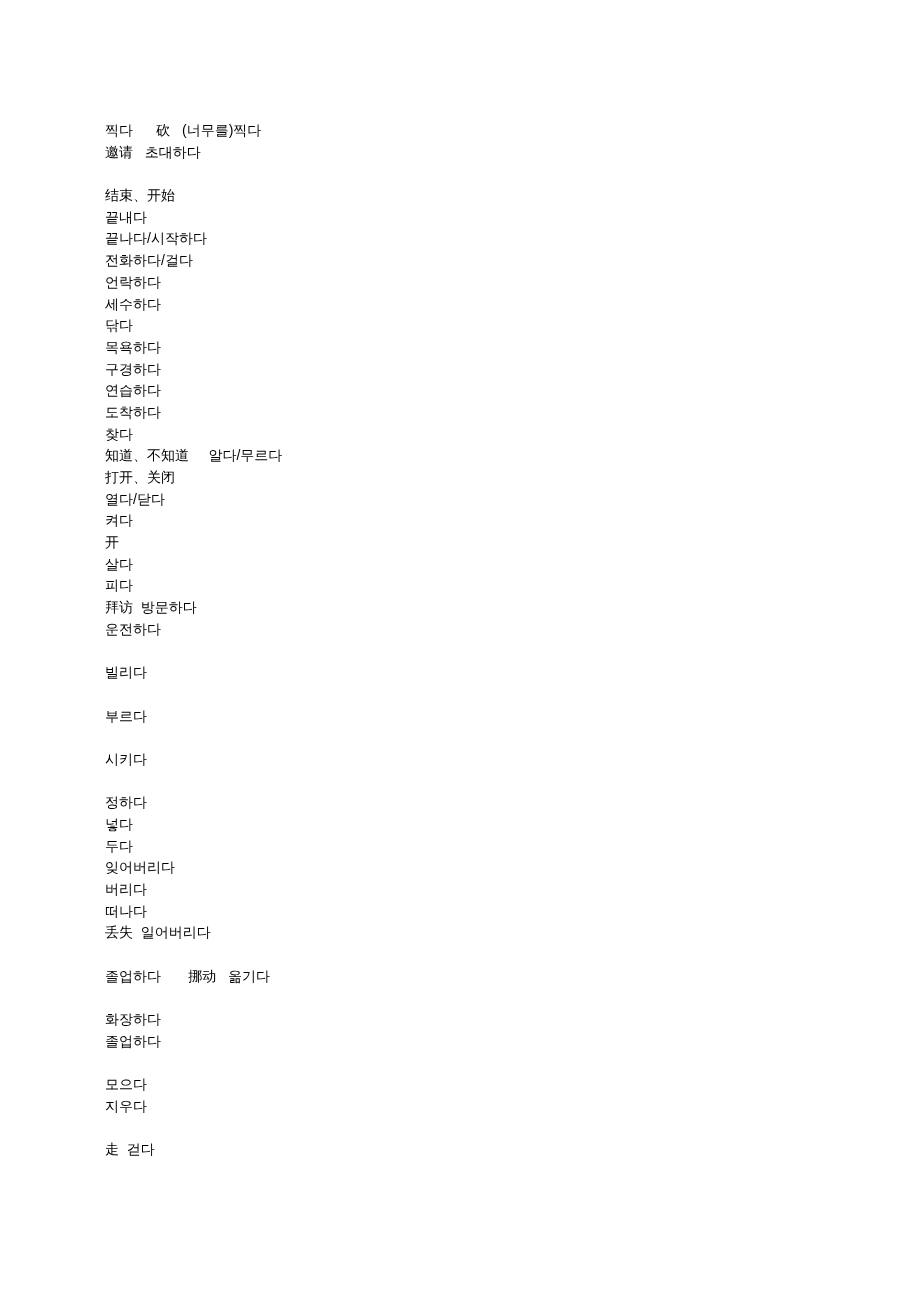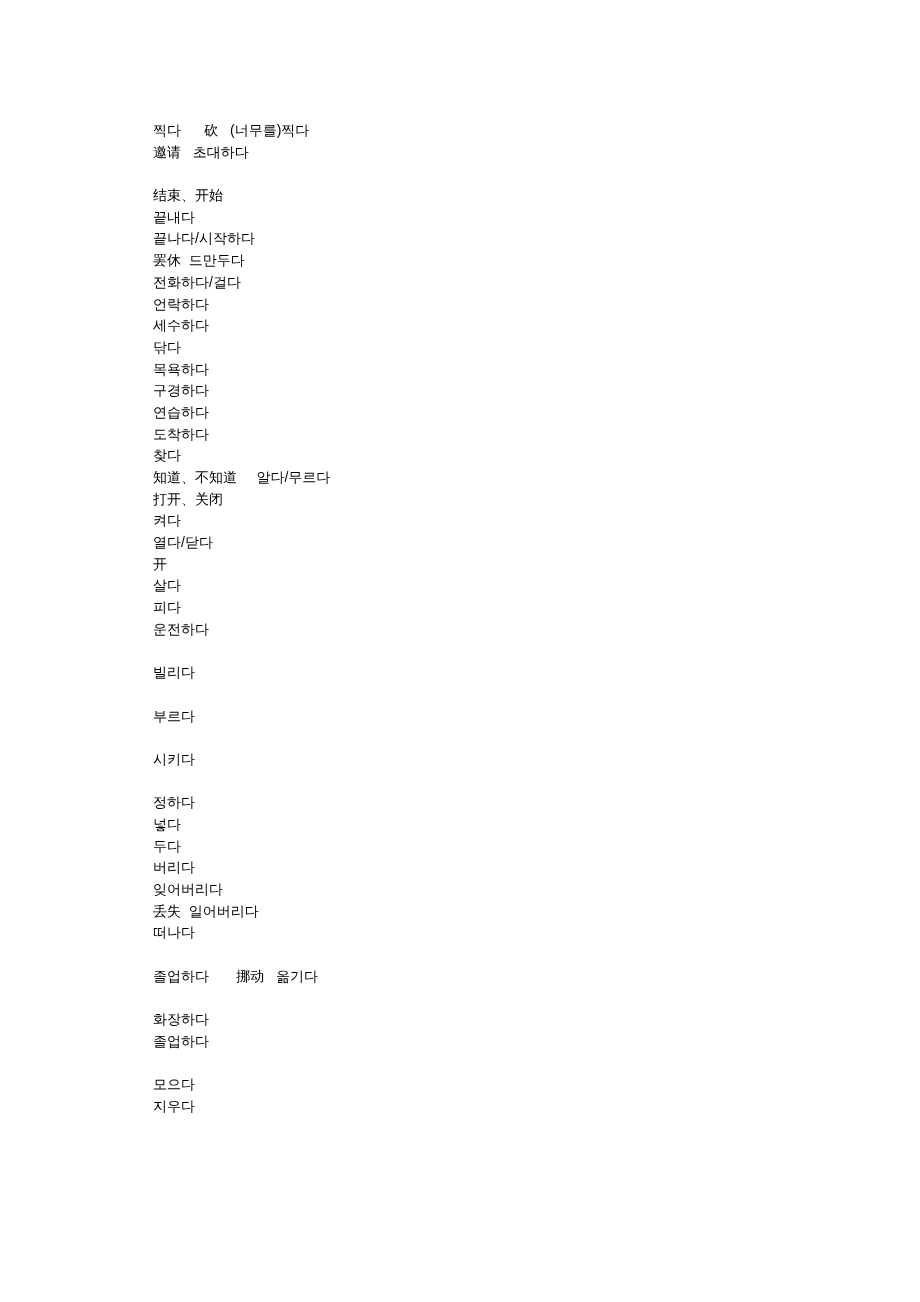--- a/index.html
+++ b/index.html
@@ -8,67 +8,67 @@
       background: #fff;
       font-family: "Malgun Gothic", "Microsoft YaHei", "SimSun", sans-serif;
       font-size: 14px;
       color: #000;
       padding: 120px 105px 60px 105px;
       line-height: 1.55;
     }
     .line {
       white-space: pre;
       min-height: 1.55em;
-      margin-left: 48px;
     }
   </style>
 </head>
 <body>
 
 <div id="content">
     <div class="line">찍다      砍   (너무를)찍다</div>
     <div class="line">邀请   초대하다</div>
     <div class="line">&nbsp;</div>
     <div class="line">结束、开始</div>
     <div class="line">끝내다</div>
     <div class="line">끝나다/시작하다</div>
-    <div class="line">罢休  드만두다</div>
     <div class="line">전화하다/걸다</div>
     <div class="line">언락하다</div>
     <div class="line">세수하다</div>
     <div class="line">닦다</div>
     <div class="line">목욕하다</div>
     <div class="line">구경하다</div>
     <div class="line">연습하다</div>
     <div class="line">도착하다</div>
     <div class="line">찾다</div>
     <div class="line">知道、不知道     알다/무르다</div>
     <div class="line">打开、关闭</div>
+    <div class="line">열다/닫다</div>
     <div class="line">켜다</div>
-    <div class="line">열다/닫다</div>
     <div class="line">开</div>
     <div class="line">살다</div>
     <div class="line">피다</div>
+    <div class="line">拜访  방문하다</div>
     <div class="line">운전하다</div>
     <div class="line">&nbsp;</div>
     <div class="line">빌리다</div>
     <div class="line">&nbsp;</div>
     <div class="line">부르다</div>
     <div class="line">&nbsp;</div>
     <div class="line">시키다</div>
     <div class="line">&nbsp;</div>
     <div class="line">정하다</div>
     <div class="line">넣다</div>
     <div class="line">두다</div>
+    <div class="line">잊어버리다</div>
     <div class="line">버리다</div>
-    <div class="line">잊어버리다</div>
+    <div class="line">떠나다</div>
     <div class="line">丢失  일어버리다</div>
-    <div class="line">떠나다</div>
     <div class="line">&nbsp;</div>
     <div class="line">졸업하다       挪动   옮기다</div>
     <div class="line">&nbsp;</div>
     <div class="line">화장하다</div>
     <div class="line">졸업하다</div>
     <div class="line">&nbsp;</div>
     <div class="line">모으다</div>
     <div class="line">지우다</div>
     <div class="line">&nbsp;</div>
+    <div class="line">走  걷다</div>
   </div>
 
 </body></html>

